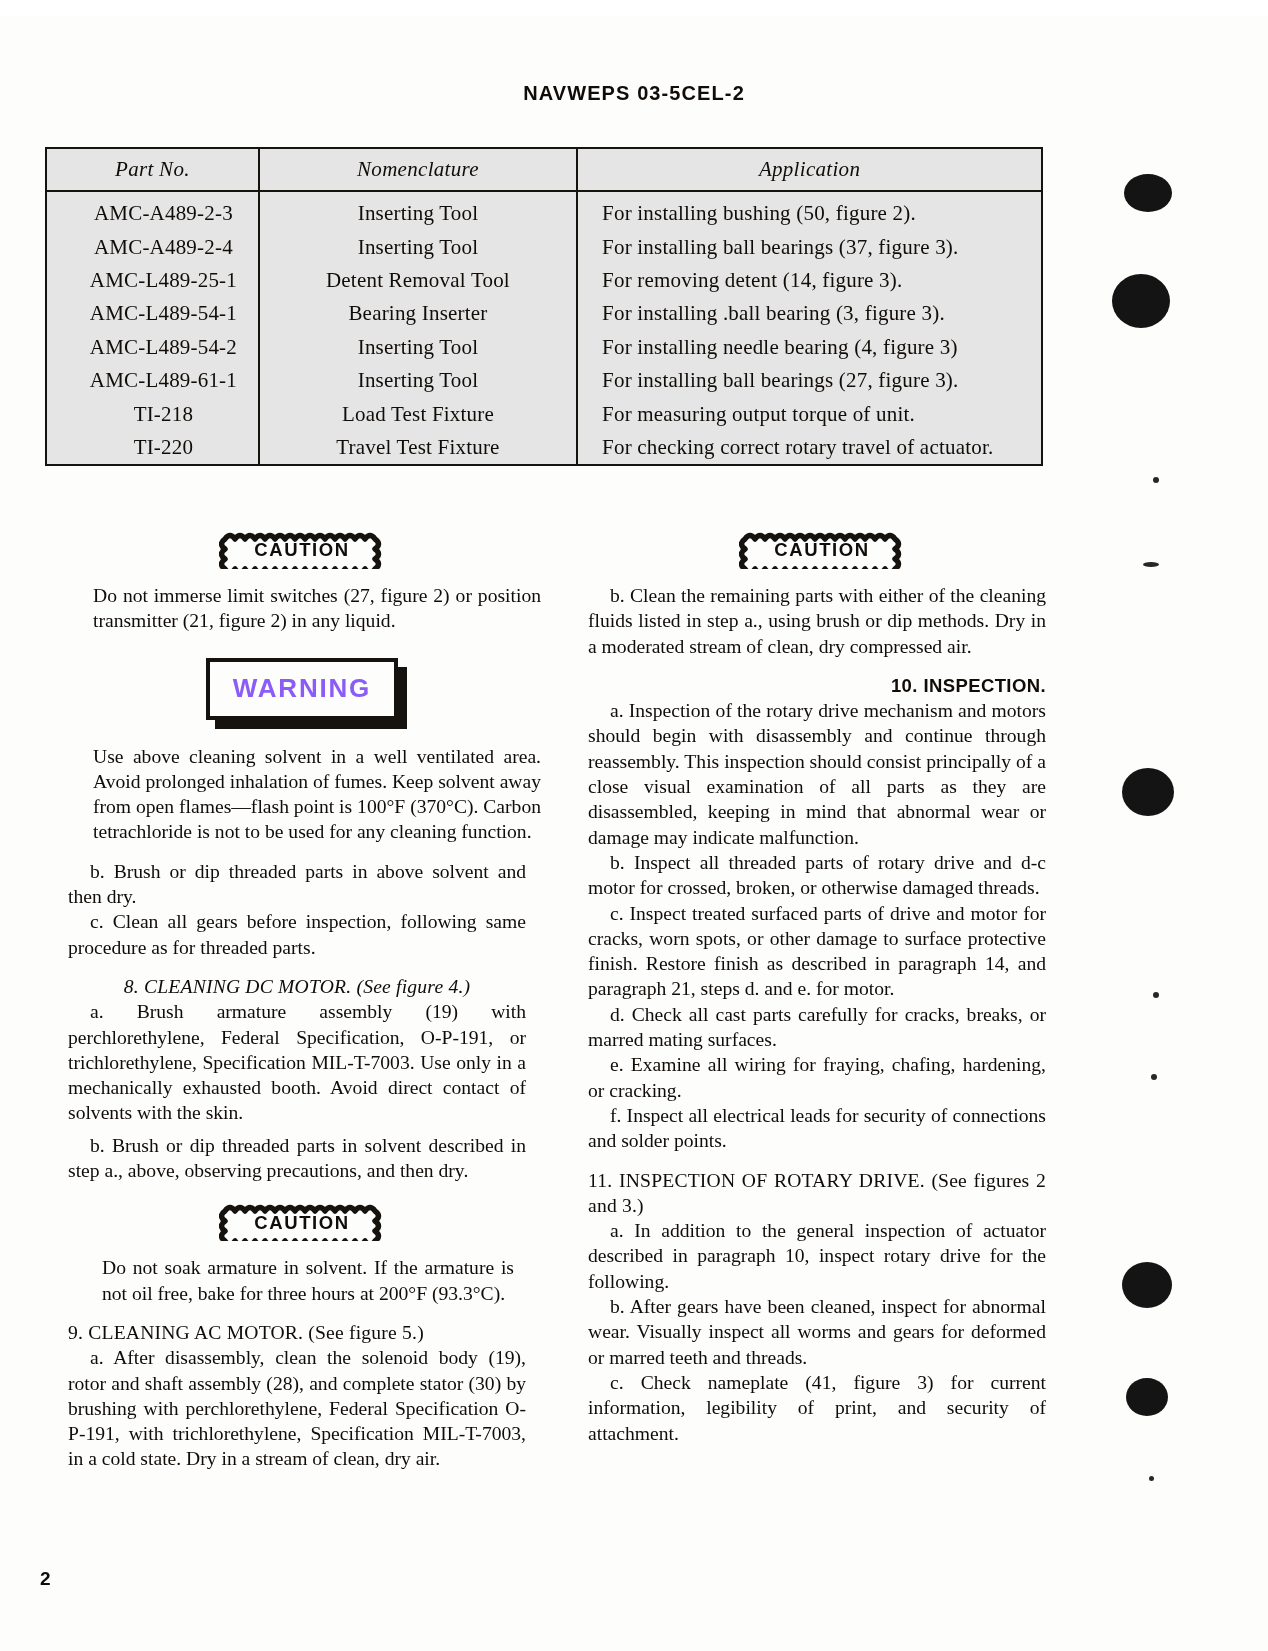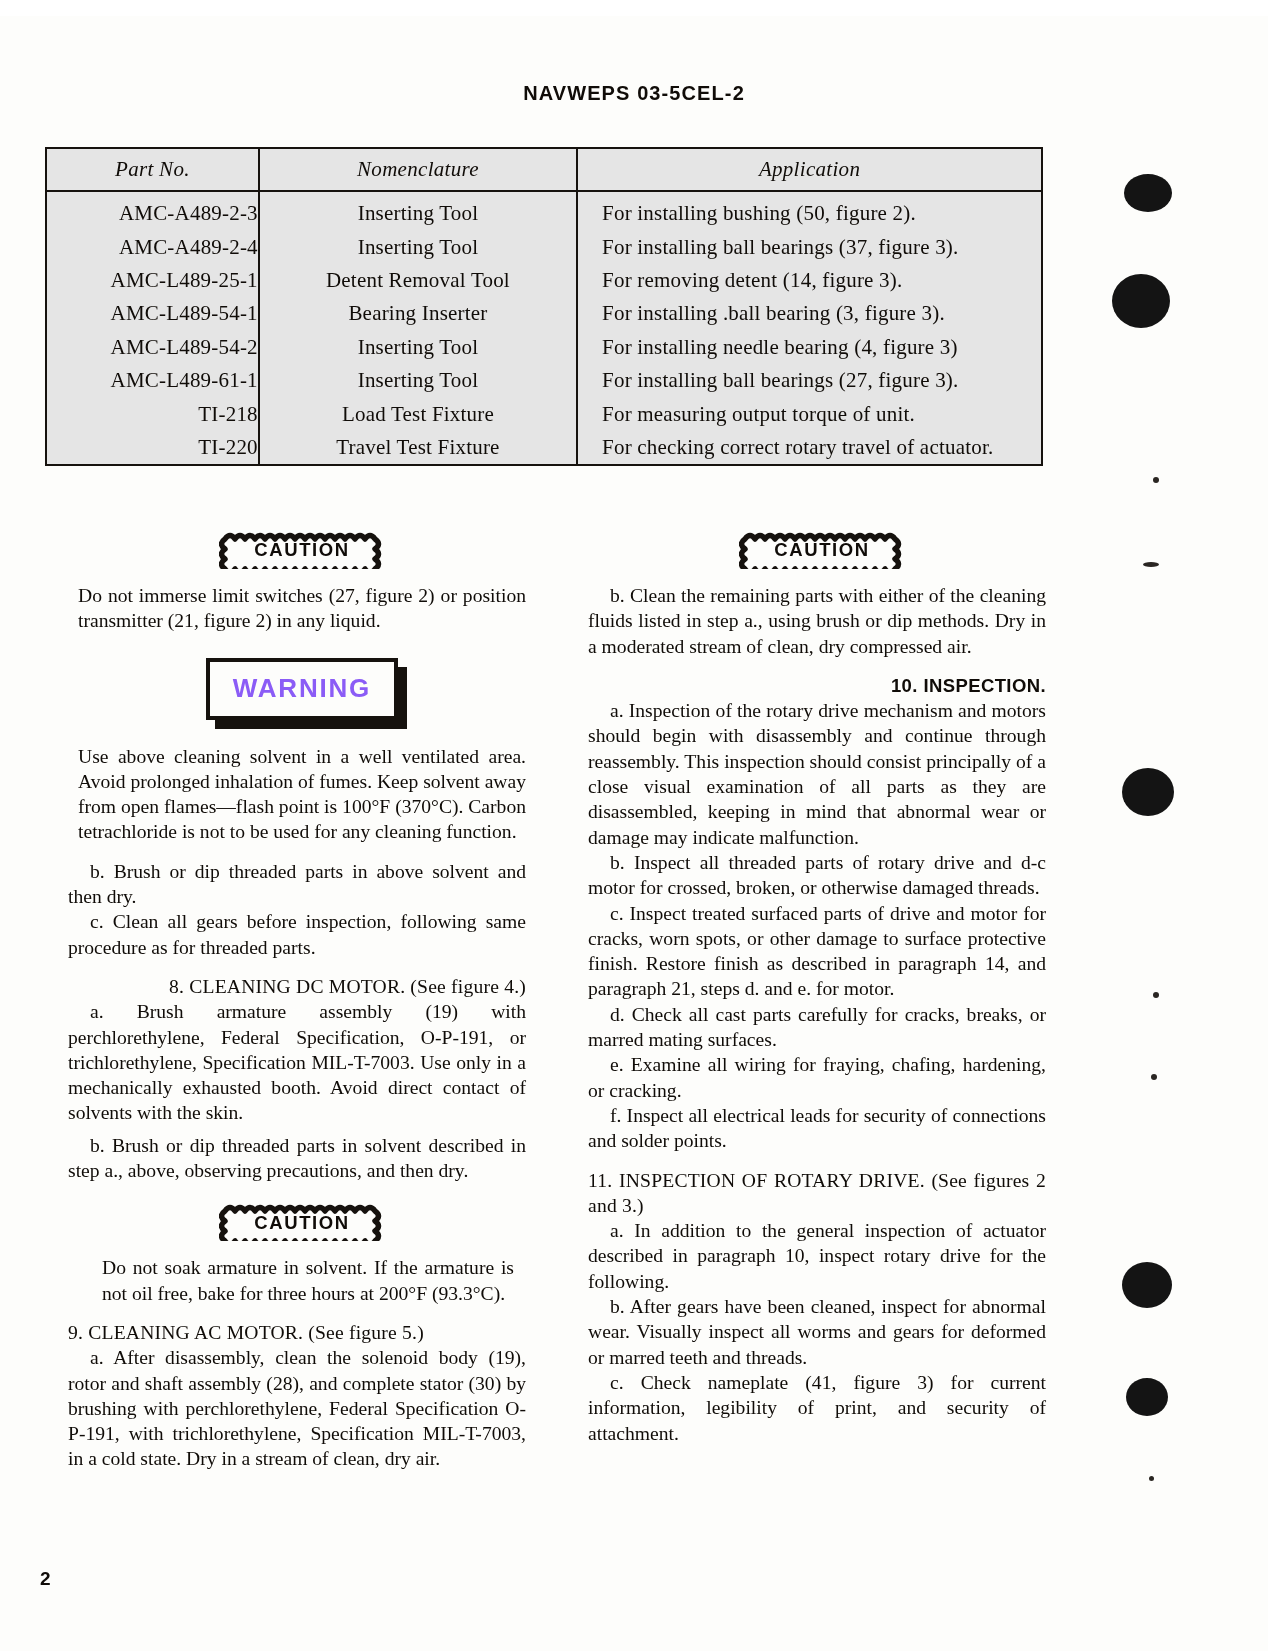--- a/index.html
+++ b/index.html
@@ -64,21 +64,21 @@
   }
   .tool-table tbody td {
     height: 33.4px;
     font-size: 21px;
     letter-spacing: 0.2px;
   }
   .col-part   { width: 212px; }
   .col-nomen  { width: 318px; }
   .col-app    { width: 466px; }
 
-  .cell-part   { padding-left: 22px !important; text-align: right; }
+  .cell-part   { padding-left: 22px !important; text-align: center; }
   .cell-nomen  { text-align: center; }
   .cell-app    { padding-left: 24px !important; text-align: left; }
 
   .tool-table tbody tr:first-child td { padding-top: 5px; }
 
   
   .col {
     position: absolute;
     top: 515px;
     width: 448px;
@@ -92,21 +92,21 @@
   p { margin: 0; }
   p.hang     { margin-left: -10px; text-indent: 22px; }
   p.gap      { margin-top: 14px; }
   p.gap-sm   { margin-top: 7px; }
 
   .blockquote {
     margin: 14px 0 0 0;
     padding-left: 0;
     text-align: justify;
   }
-  .blockquote.bq-left  { margin-left: 0px;  width: 448px; }
+  .blockquote.bq-left  { margin-left: 15px;  width: 448px; }
   .blockquote.bq-right { margin-left: 26px; width: 422px; }
 
   .head-serif {
     font-size: 19.6px;
     letter-spacing: 0.2px;
   }
   .head-sans {
     font-family: "Liberation Sans", "DejaVu Sans", sans-serif;
     font-weight: bold;
     font-size: 18.5px;
@@ -266,21 +266,21 @@
       <div class="warning-box">
         <span class="lbl">WARNING</span>
       </div>
     </div>
 
     <p class="blockquote bq-left" style="margin-top:24px;">Use above cleaning solvent in a well ventilated area. Avoid prolonged inhalation of fumes. Keep solvent away from open flames—flash point is 100°F (370°C). Carbon tetrachloride is not to be used for any cleaning function.</p>
 
     <p class="hang gap">b. Brush or dip threaded parts in above solvent and then dry.</p>
     <p class="hang">c. Clean all gears before inspection, following same procedure as for threaded parts.</p>
 
-    <p class="head-serif gap" style="margin-left:-10px; text-align:right;">8. CLEANING DC MOTOR. (See figure 4.)</p>
+    <p class="head-serif gap" style="margin-left:-10px; text-align:center;font-style:italic;">8. CLEANING DC MOTOR. (See figure 4.)</p>
     <p class="hang">a. Brush armature assembly (19) with perchlorethylene, Federal Specification, O-P-191, or trichlorethylene, Specification MIL-T-7003. Use only in a mechanically exhausted booth. Avoid direct contact of solvents with the skin.</p>
     <p class="hang gap-sm">b. Brush or dip threaded parts in solvent described in step a., above, observing precautions, and then dry.</p>
 
     <div class="banner-wrap" style="margin-top:20px;">
       <div class="caution-box">
         <svg viewBox="0 0 166 38" preserveAspectRatio="none">
           <path d="M6,8 q5,-7 10,0 q5,-7 10,0 q5,-7 10,0 q5,-7 10,0 q5,-7 10,0 q5,-7 10,0 q5,-7 10,0 q5,-7 10,0 q5,-7 10,0 q5,-7 10,0 q5,-7 10,0 q5,-7 10,0 q5,-7 10,0 q5,-7 10,0 q5,-7 10,0
                    q7,5 0,10 q7,5 0,10 q7,5 0,10
                    q-5,7 -10,0 q-5,7 -10,0 q-5,7 -10,0 q-5,7 -10,0 q-5,7 -10,0 q-5,7 -10,0 q-5,7 -10,0 q-5,7 -10,0 q-5,7 -10,0 q-5,7 -10,0 q-5,7 -10,0 q-5,7 -10,0 q-5,7 -10,0 q-5,7 -10,0 q-5,7 -10,0
                    q-7,-5 0,-10 q-7,-5 0,-10 q-7,-5 0,-10 Z" fill="none" stroke="#16120e" stroke-width="5.5" stroke-linejoin="round"></path>

